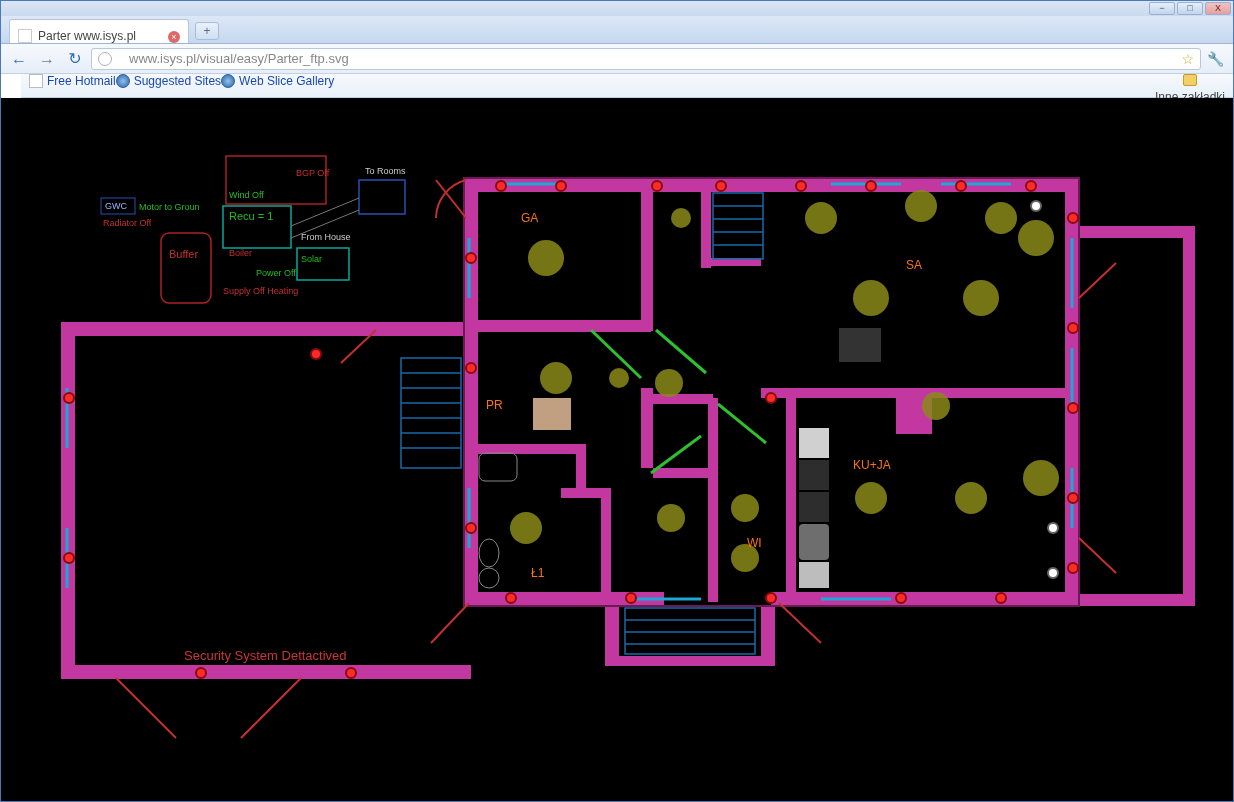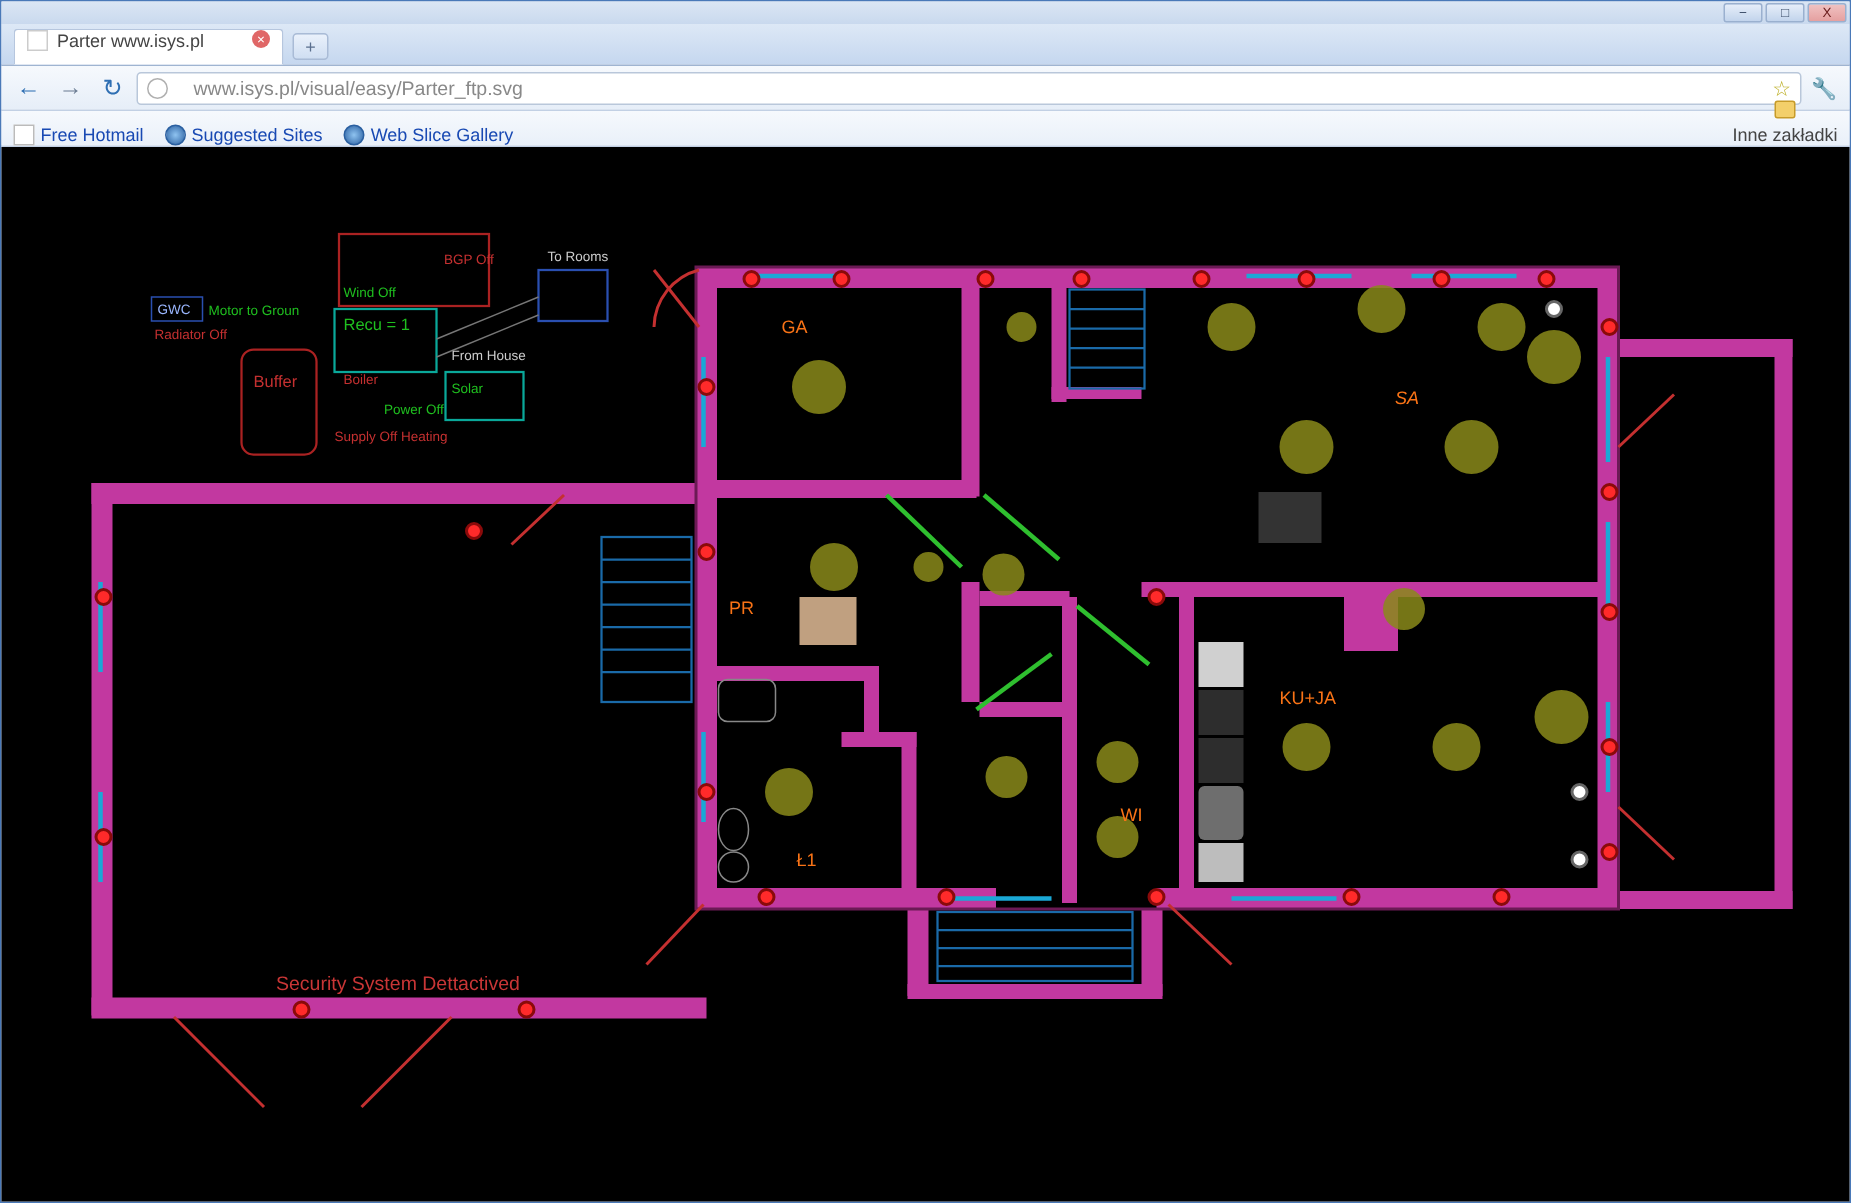--- a/index.html
+++ b/index.html
@@ -51,21 +51,21 @@
     border-bottom: 1px solid #9fb4d1;
   }
   .tab {
     height: 24px;
     min-width: 180px;
     background: #fff;
     border: 1px solid #b6c6de;
     border-bottom: none;
     border-radius: 3px 3px 0 0;
     display: flex;
-    align-items: flex-start;
+    align-items: flex-end;
     padding: 0 8px;
     font-size: 12px;
     color: #444;
     gap: 6px;
     margin-top: 11px;
   }
   .tab .favicon {
     width: 14px; height: 14px; border: 1px solid #ccc; background:#fff;
   }
   .tab .close {
@@ -115,24 +115,24 @@
   }
   .urlfield .globe { width:14px;height:14px;border:1px solid #b0b0b0;border-radius:7px;}
   .urlfield .url-text { flex:1; color:#888; font-size:13px; }
   .urlfield .star { color:#bcae25; font-size:14px; }
   .wrench { width:22px;height:22px; display:flex;align-items:center;justify-content:center; color:#5d6f86; font-size:14px;}
   .bookbar {
     height: 24px;
     background: linear-gradient(#f6f9fd,#e9f0f9);
     border-bottom: 1px solid #c2d0e4;
     display:flex;
-    align-items:flex-end;
+    align-items:flex-start;
     padding: 0 8px;
-    gap: 14px;
     font-size: 12px;
+    margin-left: 20px;
   }
   .bookbar .bk { display:flex; align-items:center; gap:4px; color:#1849b3; }
   .bookbar .bk .ic { width:14px;height:14px; }
   .ic-page { border:1px solid #bbb; background:#fff; }
   .ic-ie { border:1px solid #2a5fa0; border-radius:7px; background:radial-gradient(#8fc3f0,#2a5fa0); }
   .ic-folder { background:#f3cf6a; border:1px solid #c79b29; border-radius:2px; width:14px;height:12px; }
   .bookbar .right { margin-left:auto; display:flex; align-items:center; gap:4px; color:#444;flex-direction:column;}
   
   
   .content {
@@ -427,21 +427,21 @@
         <text x="104" y="111" fill="#9ab6ff">GWC</text>
         <text x="138" y="112" fill="#1fbf1f">Motor to Groun</text>
         <text x="102" y="128" fill="#c43030">Radiator Off</text>
         <text x="222" y="196" fill="#c43030">Supply Off  Heating</text>
       </g>
 
     </svg>
 
     
     <div class="plan-label" style="left:520px; top:113px;">GA</div>
-    <div class="plan-label" style="left:929px; top:160px;font-style:italic;">SA</div>
+    <div class="plan-label" style="left:905px; top:160px;">SA</div>
     <div class="plan-label" style="left:485px; top:300px;">PR</div>
     <div class="plan-label" style="left:852px; top:360px;">KU+JA</div>
     <div class="plan-label" style="left:746px; top:438px;">WI</div>
     <div class="plan-label" style="left:530px; top:468px;">Ł1</div>
 
     <div class="status-red" style="left:183px; top:550px;">Security System Dettactived</div>
 
   </div>
 </div>
 

